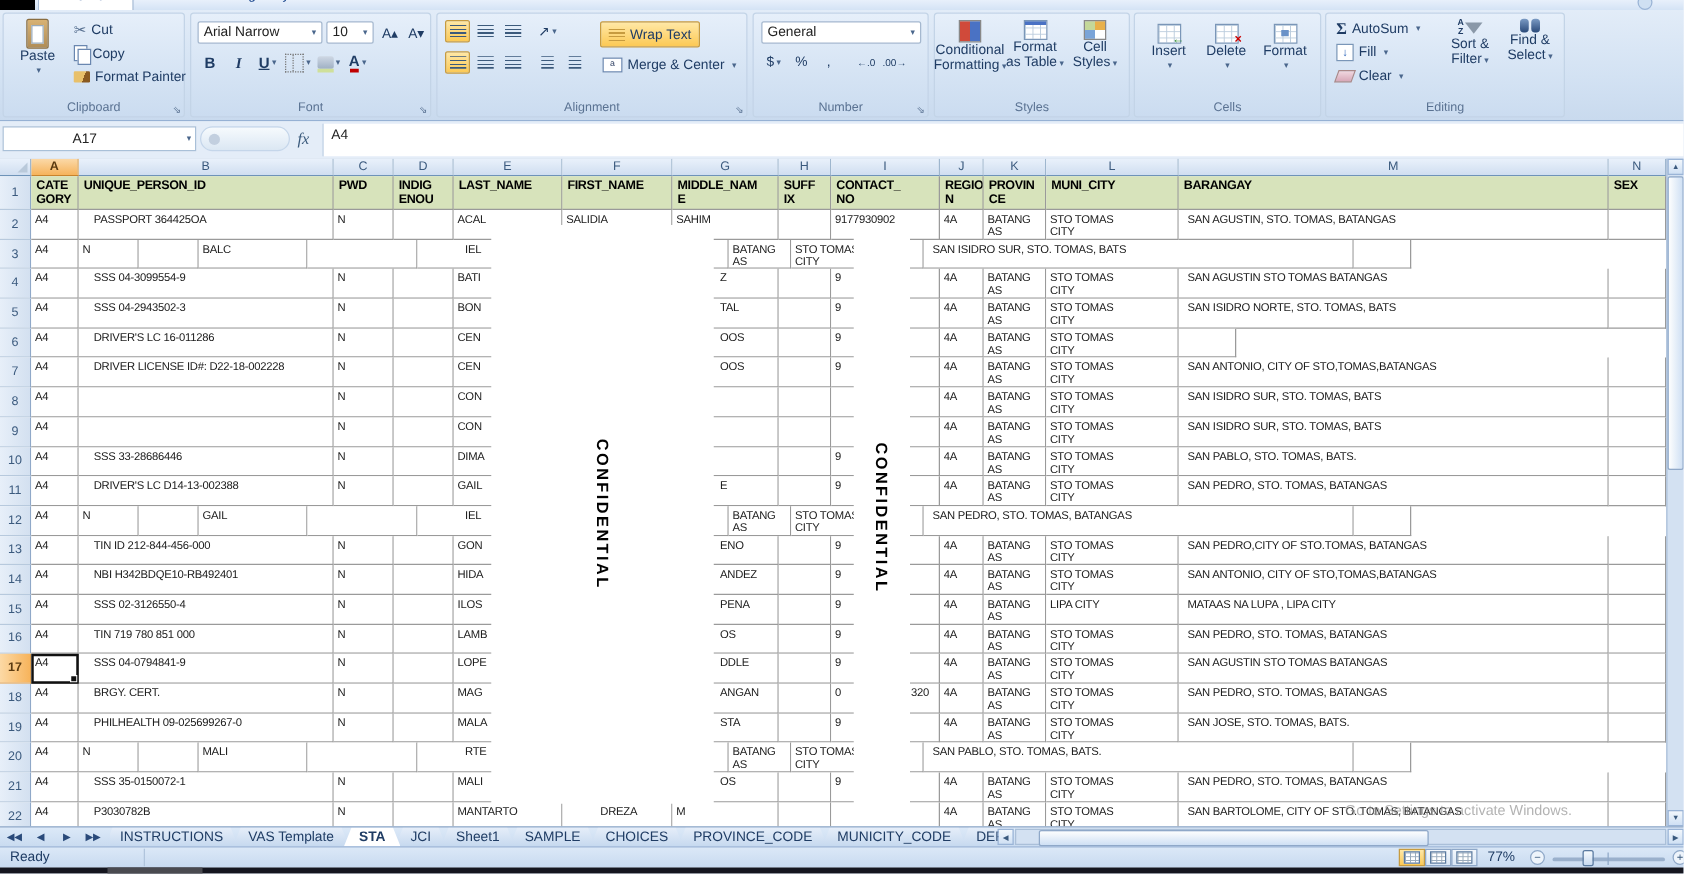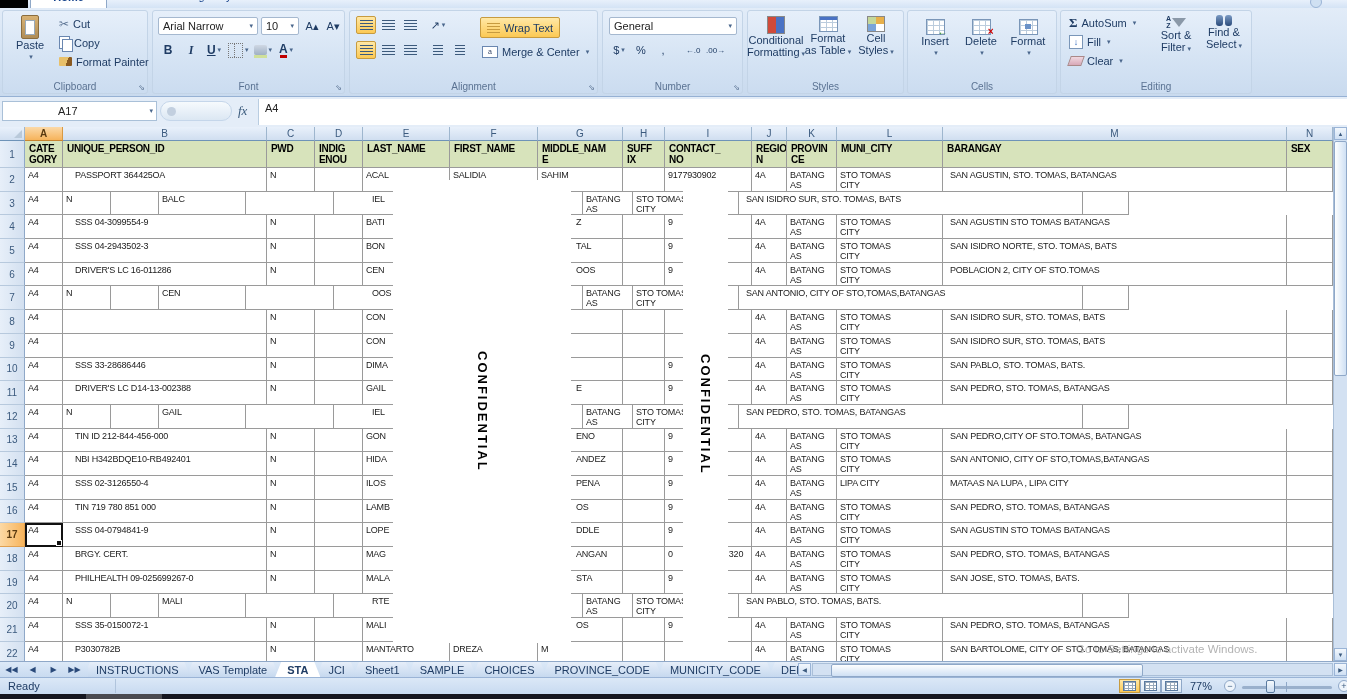--- a/index.html
+++ b/index.html
@@ -519,26 +519,26 @@
           <div class="cell c-last" style="width: 87px;">CEN</div>
           <div class="cell c-first" style="width: 88px;"></div>
           <div class="cell c-middle tail" style="width: 85px;">OOS</div>
           <div class="cell c-suffix" style="width: 42px;"></div>
           <div class="cell c-contact" style="width: 87px;">9</div>
           <div class="cell c-region" style="width: 35px;">4A</div>
           <div class="cell c-province pre" style="width: 50px;">BATANG
 AS</div>
           <div class="cell c-city pre" style="width: 106px;">STO TOMAS
 CITY</div>
-          <div class="cell c-barangay" style="width: 344px;">POBLACION 2, CITY OF STO.TOMAS</div>
           <div class="cell c-sex" style="width: 46px;"></div>
         </div>
         <div class="grow">
           <div class="gut">7</div>
           <div class="cell c-cat" style="width: 38px;">A4</div>
+          <div class="cell c-id" style="width: 204px;">DRIVER LICENSE ID#: D22-18-002228</div>
           <div class="cell c-pwd" style="width: 48px;">N</div>
           <div class="cell c-indig" style="width: 48px;"></div>
           <div class="cell c-last" style="width: 87px;">CEN</div>
           <div class="cell c-first" style="width: 88px;"></div>
           <div class="cell c-middle tail" style="width: 85px;">OOS</div>
           <div class="cell c-suffix" style="width: 42px;"></div>
           <div class="cell c-contact" style="width: 87px;">9</div>
           <div class="cell c-region" style="width: 35px;">4A</div>
           <div class="cell c-province pre" style="width: 50px;">BATANG
 AS</div>
@@ -810,21 +810,21 @@
           <div class="cell c-barangay" style="width: 344px;">SAN PEDRO, STO. TOMAS, BATANGAS</div>
           <div class="cell c-sex" style="width: 46px;"></div>
         </div>
         <div class="grow">
           <div class="gut">22</div>
           <div class="cell c-cat" style="width: 38px;">A4</div>
           <div class="cell c-id" style="width: 204px;">P3030782B</div>
           <div class="cell c-pwd" style="width: 48px;">N</div>
           <div class="cell c-indig" style="width: 48px;"></div>
           <div class="cell c-last" style="width: 87px;">MANTARTO</div>
-          <div class="cell c-first" style="width: 88px;">DREZA</div>
+          <div class="cell c-first" style="width: 88px; text-align: center;">DREZA</div>
           <div class="cell c-middle" style="width: 85px;">M</div>
           <div class="cell c-suffix" style="width: 42px;"></div>
           <div class="cell c-contact" style="width: 87px;"></div>
           <div class="cell c-region" style="width: 35px;">4A</div>
           <div class="cell c-province pre" style="width: 50px;">BATANG
 AS</div>
           <div class="cell c-city pre" style="width: 106px;">STO TOMAS
 CITY</div>
           <div class="cell c-barangay" style="width: 344px;">SAN BARTOLOME, CITY OF STO. TOMAS, BATANGAS</div>
           <div class="cell c-sex" style="width: 46px;"></div>

